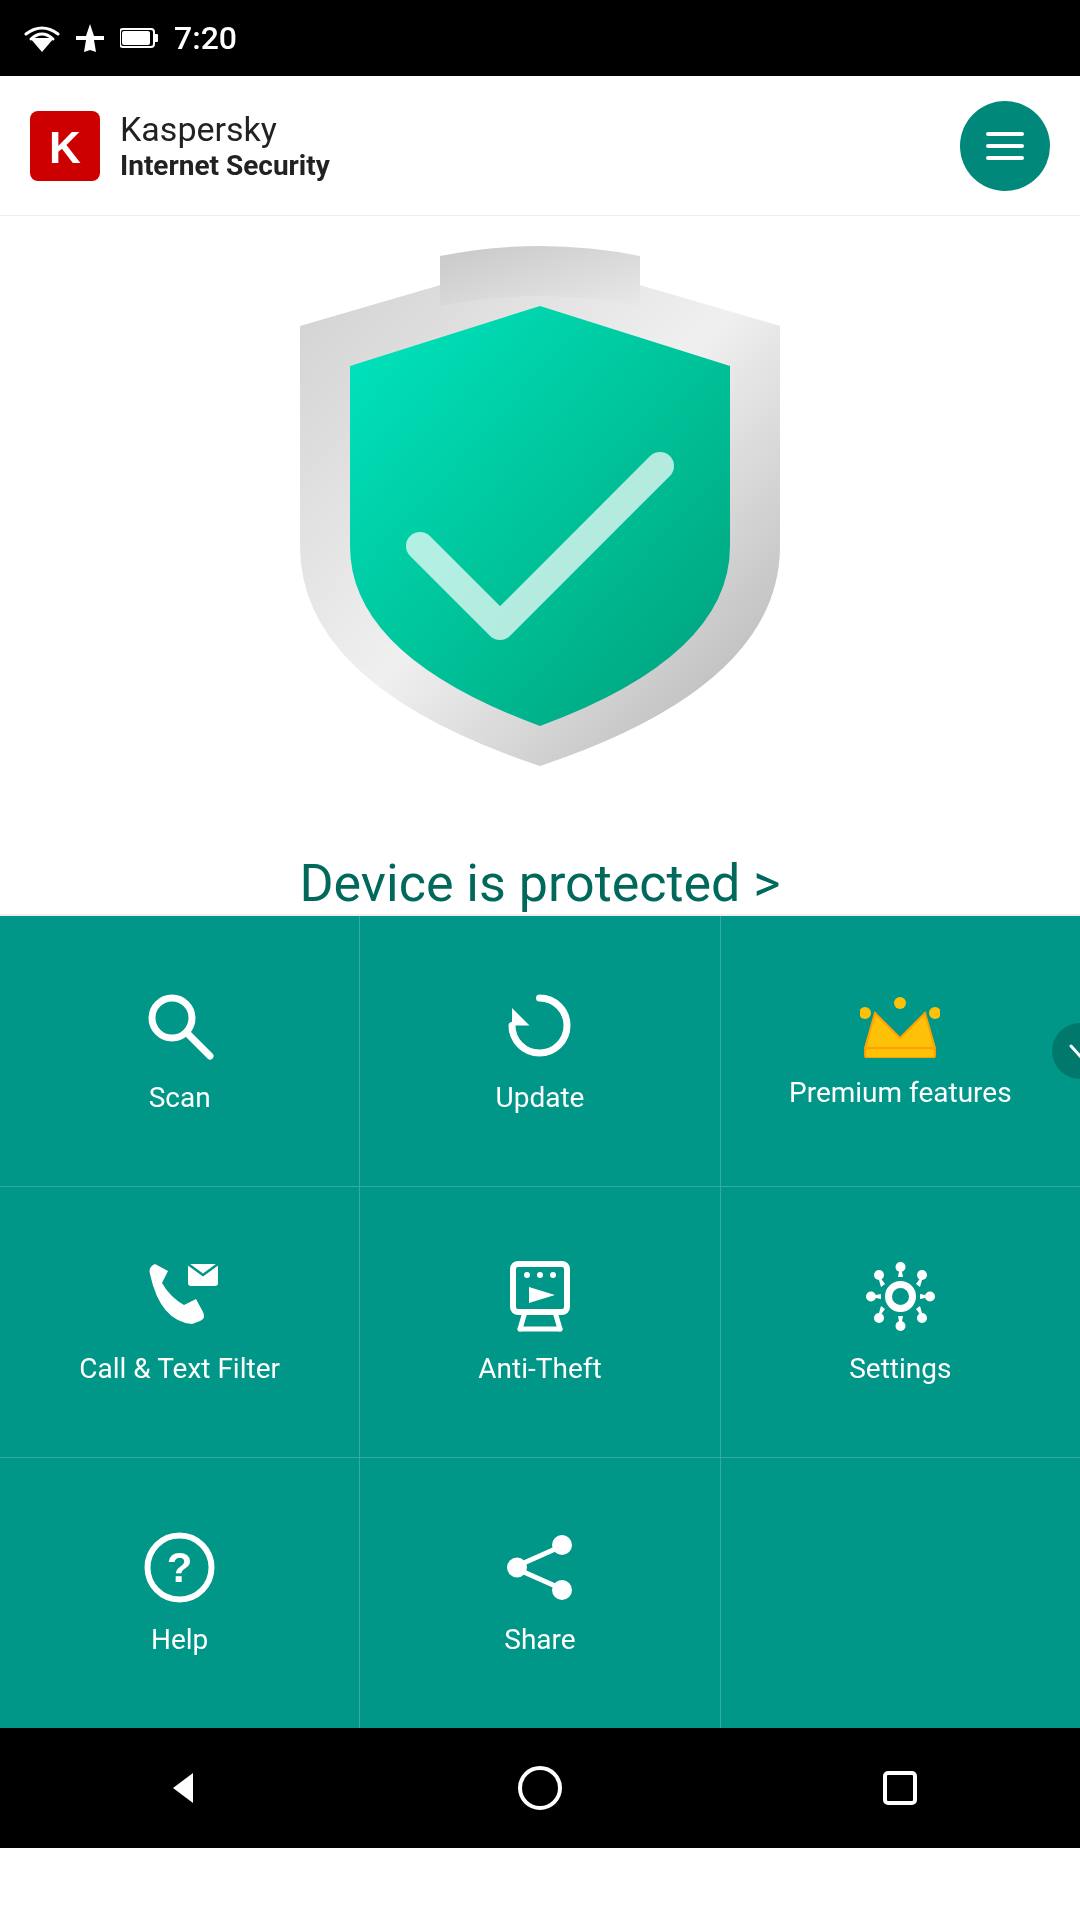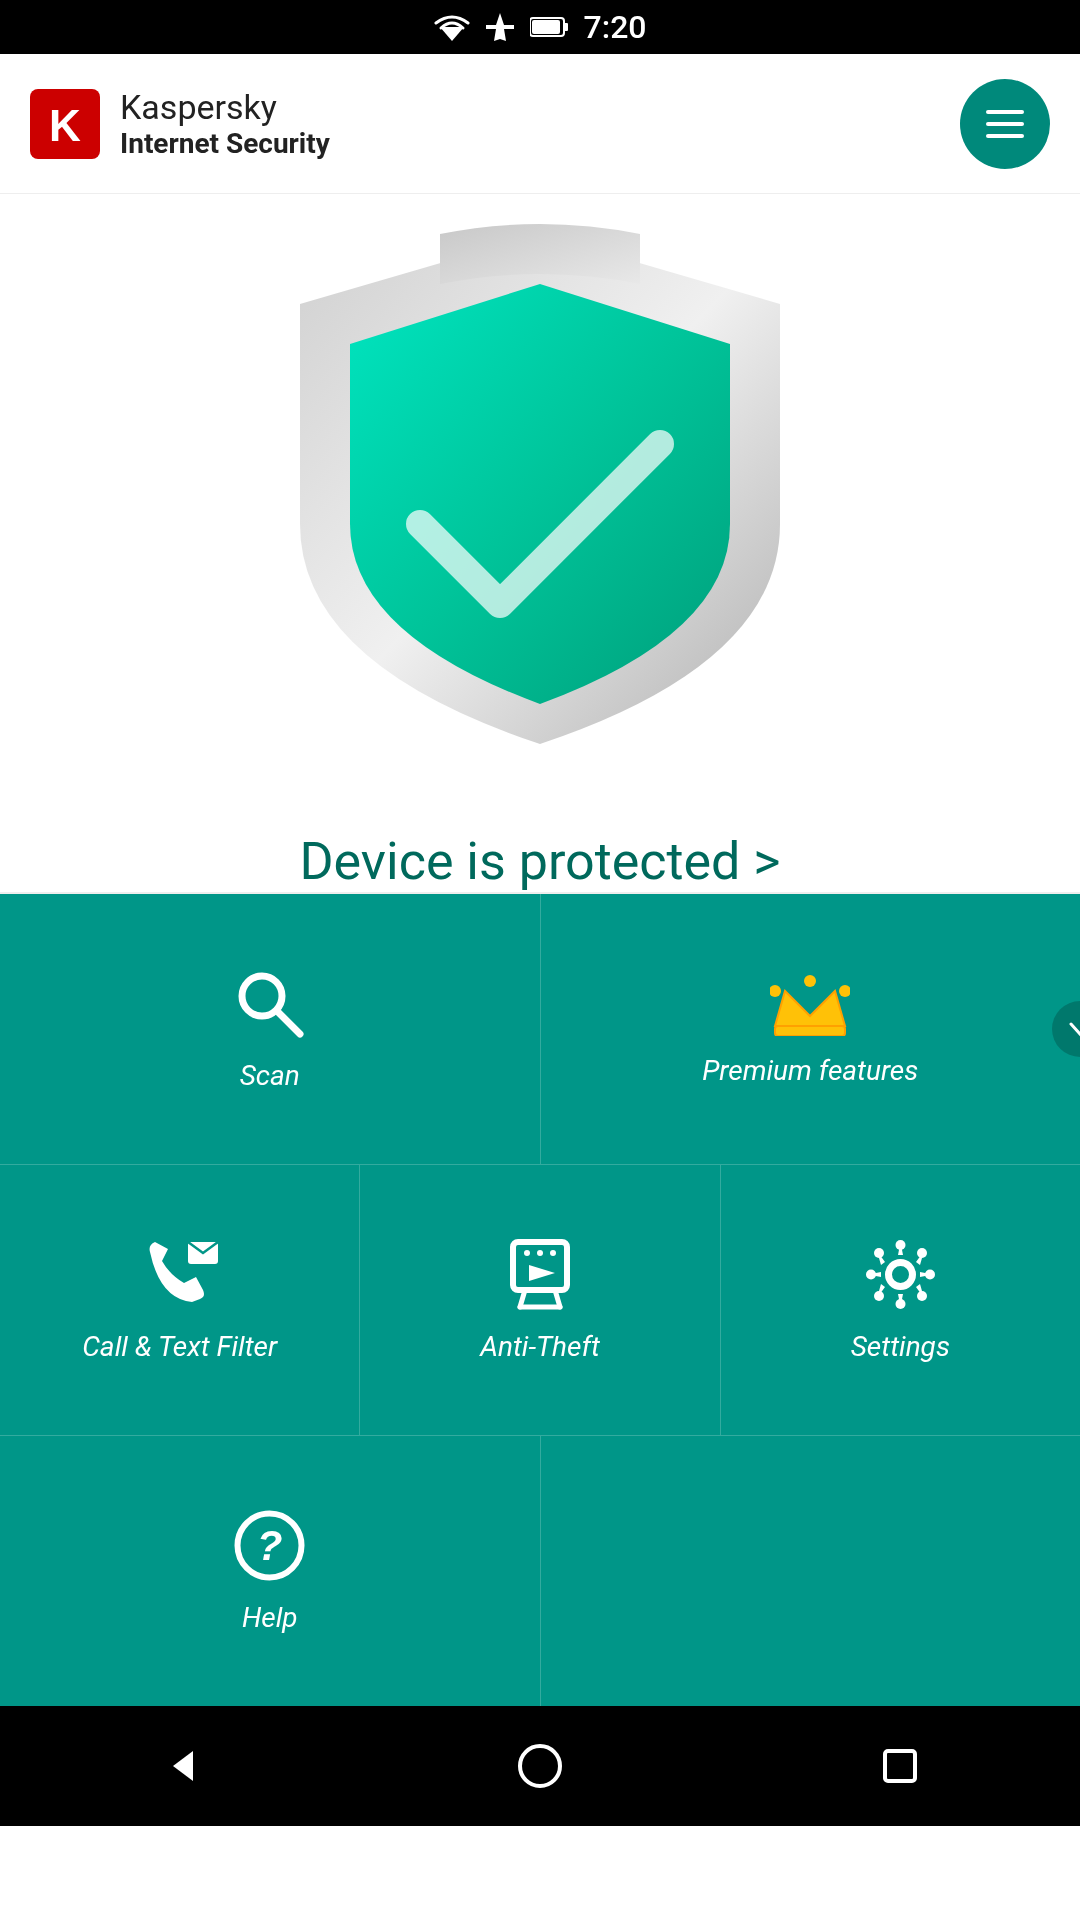--- a/index.html
+++ b/index.html
@@ -8,24 +8,24 @@
       width: 1080px;
       height: 1920px;
       font-family: 'Roboto', Arial, sans-serif;
       background: #fff;
       overflow: hidden;
     }
 
     
     .status-bar {
       background: #000;
-      height: 54px;
-      display: flex;
-      align-items: center;
-      justify-content: center;
+      height: 76px;
+      display: flex;
+      align-items: center;
+      justify-content: flex-start;
       padding: 0 24px;
       gap: 16px;
     }
     .status-icons {
       display: flex;
       align-items: center;
       gap: 14px;
     }
     .status-time {
       color: #fff;
@@ -126,21 +126,20 @@
       flex: 1;
       height: 270px;
       display: flex;
       flex-direction: column;
       align-items: center;
       justify-content: center;
       gap: 18px;
       border-right: 1px solid rgba(255,255,255,0.2);
       cursor: pointer;
       position: relative;
-      font-style: italic;
     }
     .grid-cell:last-child {
       border-right: none;
     }
     .grid-cell-label {
       font-size: 28px;
       color: #fff;
       font-weight: 400;
       text-align: center;
     }
@@ -267,20 +266,27 @@
   <div class="grid-row">
 
     <div class="grid-cell">
       <svg width="75" height="75" viewBox="0 0 75 75" fill="none">
         <circle cx="30" cy="30" r="20" stroke="white" stroke-width="7" fill="none"></circle>
         <line x1="46" y1="46" x2="68" y2="68" stroke="white" stroke-width="7" stroke-linecap="round"></line>
       </svg>
       <span class="grid-cell-label">Scan</span>
     </div>
 
+    <div class="grid-cell">
+      <svg width="75" height="75" viewBox="0 0 75 75" fill="none">
+        <path d="M37.5,10 A27.5,27.5 0 1,1 10,37.5" stroke="white" stroke-width="7" fill="none" stroke-linecap="round"></path>
+        <polygon points="10,20 10,37.5 27.5,37.5" fill="white"></polygon>
+      </svg>
+      <span class="grid-cell-label">Update</span>
+    </div>
 
     <div class="grid-cell">
       <svg width="80" height="65" viewBox="0 0 80 65" fill="none">
         <polygon points="5,55 15,20 40,45 65,20 75,55" fill="#FFC107" stroke="#FFA000" stroke-width="2"></polygon>
         <rect x="5" y="55" width="70" height="10" rx="3" fill="#FFC107" stroke="#FFA000" stroke-width="2"></rect>
         <circle cx="5" cy="20" r="6" fill="#FFC107"></circle>
         <circle cx="40" cy="10" r="6" fill="#FFC107"></circle>
         <circle cx="75" cy="20" r="6" fill="#FFC107"></circle>
       </svg>
       <span class="grid-cell-label">Premium features</span>
@@ -347,20 +353,30 @@
   <div class="grid-row" style="border-bottom:none;">
 
     <div class="grid-cell">
       <svg width="75" height="75" viewBox="0 0 75 75" fill="none">
         <circle cx="37.5" cy="37.5" r="32" stroke="white" stroke-width="6" fill="none"></circle>
         <text x="37.5" y="52" text-anchor="middle" font-size="42" font-weight="bold" fill="white" font-family="Arial">?</text>
       </svg>
       <span class="grid-cell-label">Help</span>
     </div>
 
+    <div class="grid-cell">
+      <svg width="75" height="75" viewBox="0 0 75 75" fill="white">
+        <circle cx="60" cy="15" r="10" fill="white"></circle>
+        <circle cx="60" cy="60" r="10" fill="white"></circle>
+        <circle cx="15" cy="37.5" r="10" fill="white"></circle>
+        <line x1="24" y1="32" x2="51" y2="20" stroke="white" stroke-width="5" stroke-linecap="round"></line>
+        <line x1="24" y1="43" x2="51" y2="55" stroke="white" stroke-width="5" stroke-linecap="round"></line>
+      </svg>
+      <span class="grid-cell-label">Share</span>
+    </div>
 
     <div class="grid-cell">
     </div>
   </div>
 
 </div>
 
 <div class="bottom-nav">
   <div class="nav-btn">
     <svg width="50" height="50" viewBox="0 0 50 50">

